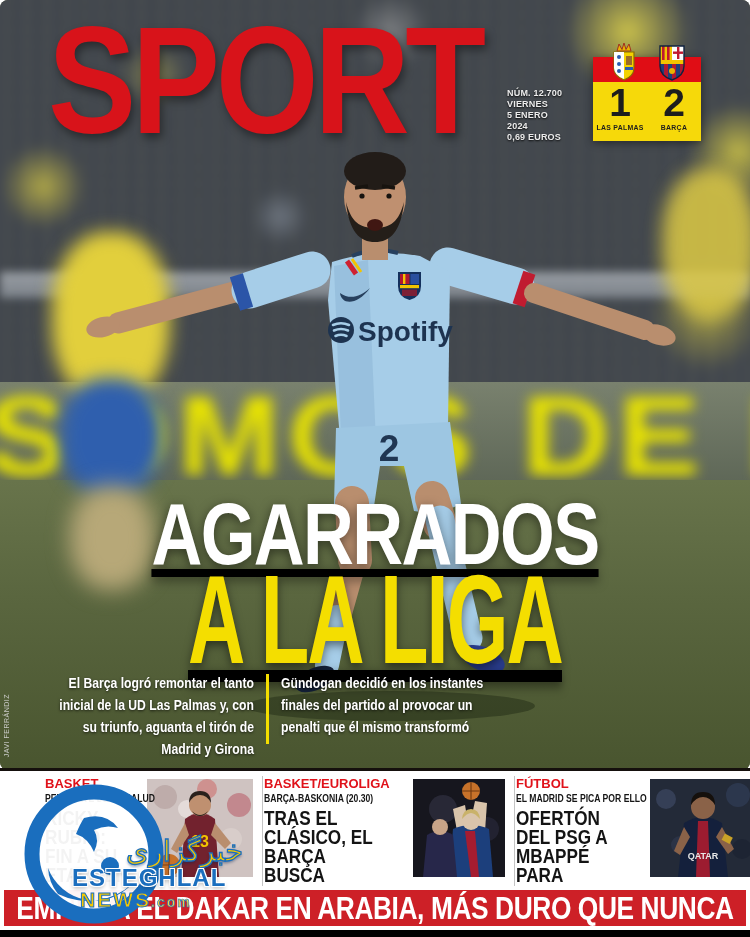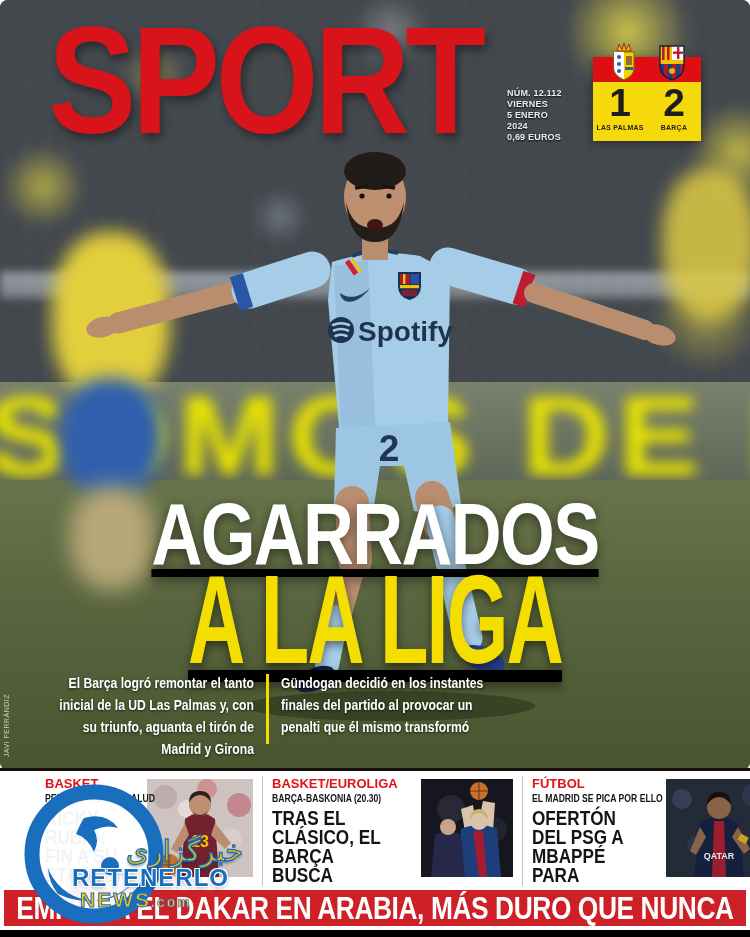--- a/index.html
+++ b/index.html
@@ -64,21 +64,21 @@
   .subheads{position:absolute;left:2px;top:672px;width:750px;display:flex;justify-content:flex-start;z-index:10;}
   .subhead{font-size:14.5px;font-weight:bold;color:#fff;line-height:22px;
     text-shadow:0 1px 3px rgba(0,0,0,.7);width:252px;}
   .subhead.left{text-align:right;transform:scaleX(.84);transform-origin:right center;}
   .subhead.right{text-align:left;transform:scaleX(.84);transform-origin:left center;}
   .subhead-divider{width:3px;height:70px;background:#f4de00;margin:2px 12px 0 12px;}
   
   .news-strip{position:absolute;left:0;top:768px;width:750px;height:118px;background:#fff;
     border-top:3px solid #15100d;box-sizing:border-box;display:flex;padding:5px 4px 0 45px;}
   .article{display:flex;gap:6px;}
-  .article + .article{border-left:1px solid #c4c4c4;margin-left:9px;padding-left:9px;}
+  .article + .article{border-left:1px solid #c4c4c4;margin-left:9px;padding-left:1px;}
   .art-texts{display:flex;flex-direction:column;}
   .kicker{color:#e0121a;font-weight:900;font-size:13px;}
   .subkicker{color:#151515;font-weight:bold;font-size:10.5px;white-space:nowrap;
     transform:scaleX(.82);transform-origin:left;margin:1px 0 5px;}
   .art-headline{color:#141414;font-weight:900;font-size:19.5px;line-height:.97;
     transform:scaleX(.88);transform-origin:left top;}
   .a1 .art-texts{width:96px;} .a2 .art-texts{width:143px;} .a3 .art-texts{width:128px;}
   .art-photo{margin-top:3px;}
   
   .banner{position:absolute;left:0;top:886px;width:750px;height:44px;background:#cd2027;
@@ -164,21 +164,21 @@
       <path d="M432,498 L440,524" stroke="#b98e6e" stroke-width="34" stroke-linecap="round" fill="none"></path>
       <path d="M440,520 L468,638" stroke="#a6cde8" stroke-width="29" stroke-linecap="round" fill="none"></path>
       <ellipse cx="483" cy="659" rx="23" ry="12" fill="#2b3f92" transform="rotate(22 483 659)"></ellipse>
     </svg>
 
     <div class="photo-credit">JAVI FERRÁNDIZ</div>
   </div>
 
   <div class="masthead">SPORT</div>
   <div class="issue-info">
-    <div>NÚM. 12.112</div>
+    <div>NÚM. 12.700</div>
     <div>VIERNES</div>
     <div>5 ENERO</div>
     <div>2024</div>
     <div>0,69 EUROS</div>
   </div>
 
   <div class="scoreboard">
     <div class="sb-red"></div>
     <div class="sb-yellow">
       <div class="sb-col">
@@ -315,17 +315,17 @@
 
   <div class="watermark">
     <svg class="wm-circle" width="160" height="150" viewBox="0 0 160 150">
       <circle cx="80" cy="76" r="62" fill="rgba(255,255,255,.95)"></circle>
       <circle cx="80" cy="76" r="62" fill="none" stroke="#1a6ebe" stroke-width="15"></circle>
       <path d="M34,90 A50,50 0 0 0 118,106 A62,56 0 0 1 44,116 A52,48 0 0 1 34,90 Z" fill="#1a6ebe"></path>
       <path d="M70,40 Q92,34 104,50 Q92,46 80,52 Q86,62 80,74 Q74,60 62,56 Q66,46 70,40 Z" fill="#1a6ebe"></path>
       <circle cx="96" cy="88" r="9" fill="#1a6ebe"></circle>
     </svg>
     <div class="wm-farsi">خبرگزاری</div>
-    <div class="wm-name">RETENERLO</div>
+    <div class="wm-name">ESTEGHLAL</div>
     <div class="wm-news"><span>NEWS</span><span class="wm-com">.com</span></div>
   </div>
 
 </div>
 
 </body></html>

